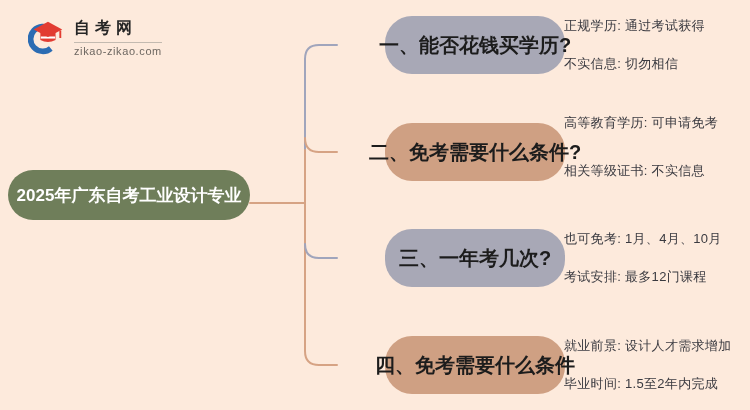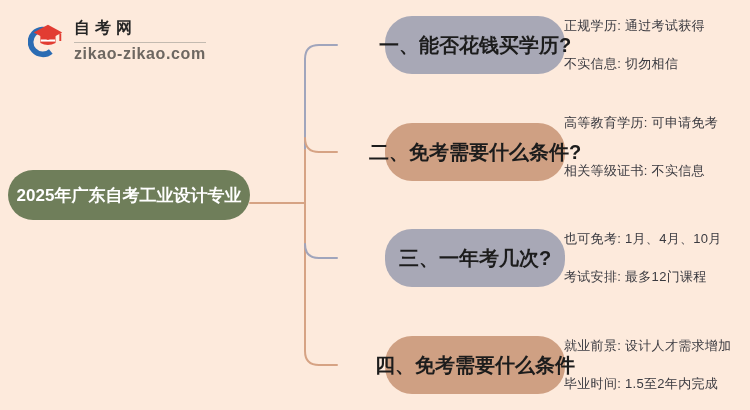--- a/index.html
+++ b/index.html
@@ -9,21 +9,21 @@
     background: var(--background, #fdeadc);
     font-family: "Liberation Sans", sans-serif;
   }
   svg.connectors { position:absolute; left:0; top:0; z-index:1; }
 
   
   .logo { position:absolute; left:28px; top:18px; display:flex; align-items:center; gap:8px; z-index:2; }
   .logo-text { display:flex; flex-direction:column; }
   .logo-name { font-weight:bold; font-size:16px; letter-spacing:5px; color:#262626; }
   .logo-divider { border-top:1px solid #c3bab0; margin:3px 0 2px; width:100%; }
-  .logo-url { font-size:16px; color:#6d6761; letter-spacing:0.6px;font-weight:bold; }
+  .logo-url { font-size:11px; color:#6d6761; letter-spacing:0.6px; }
 
   
   .root-badge {
     position:absolute; left:8px; top:170px; width:242px; height:50px;
     background: var(--badge_green, #6f7e5a);
     border-radius:34px; z-index:2;
     display:flex; align-items:center; justify-content:center;
     color: var(--badge_text, #ffffff);
     font-weight:bold; font-size:17px; white-space:nowrap;
   }

